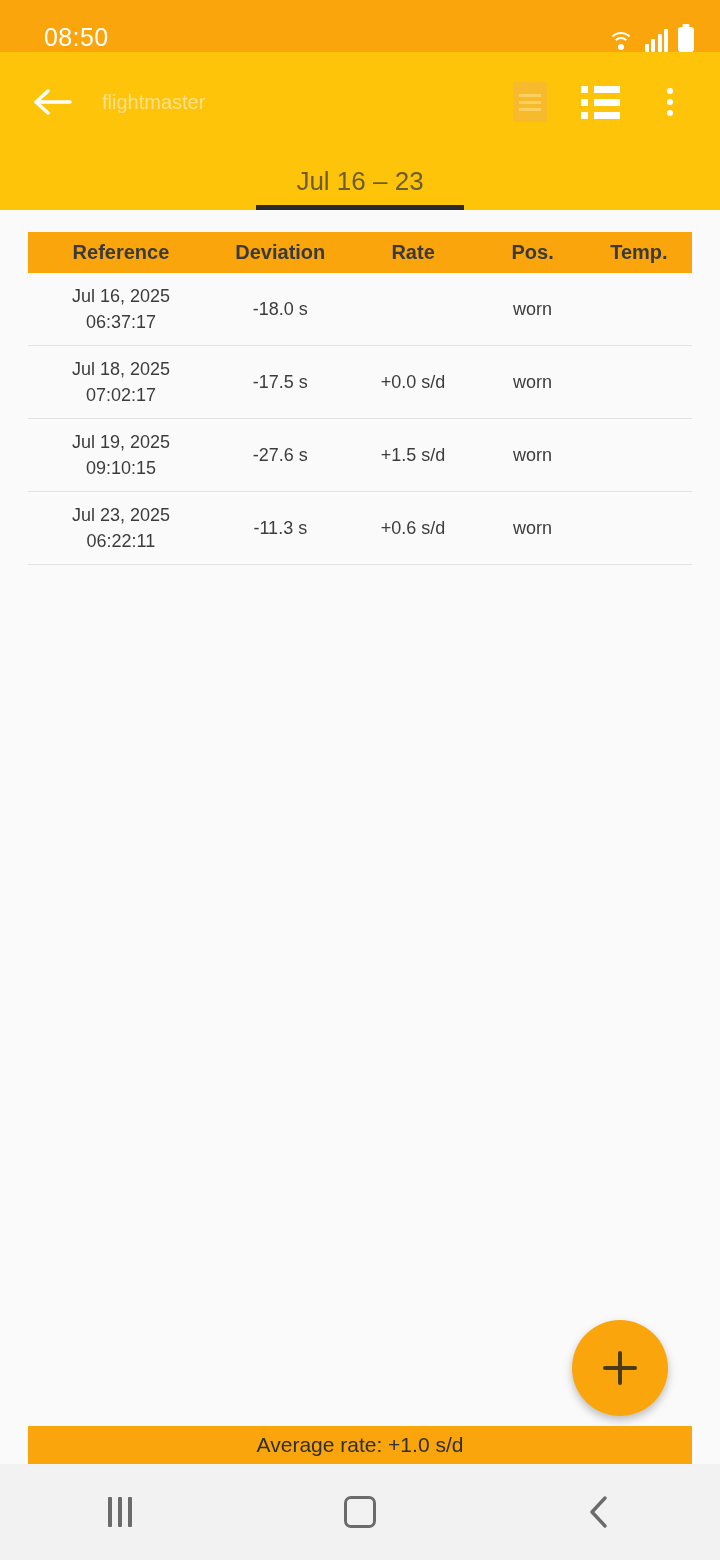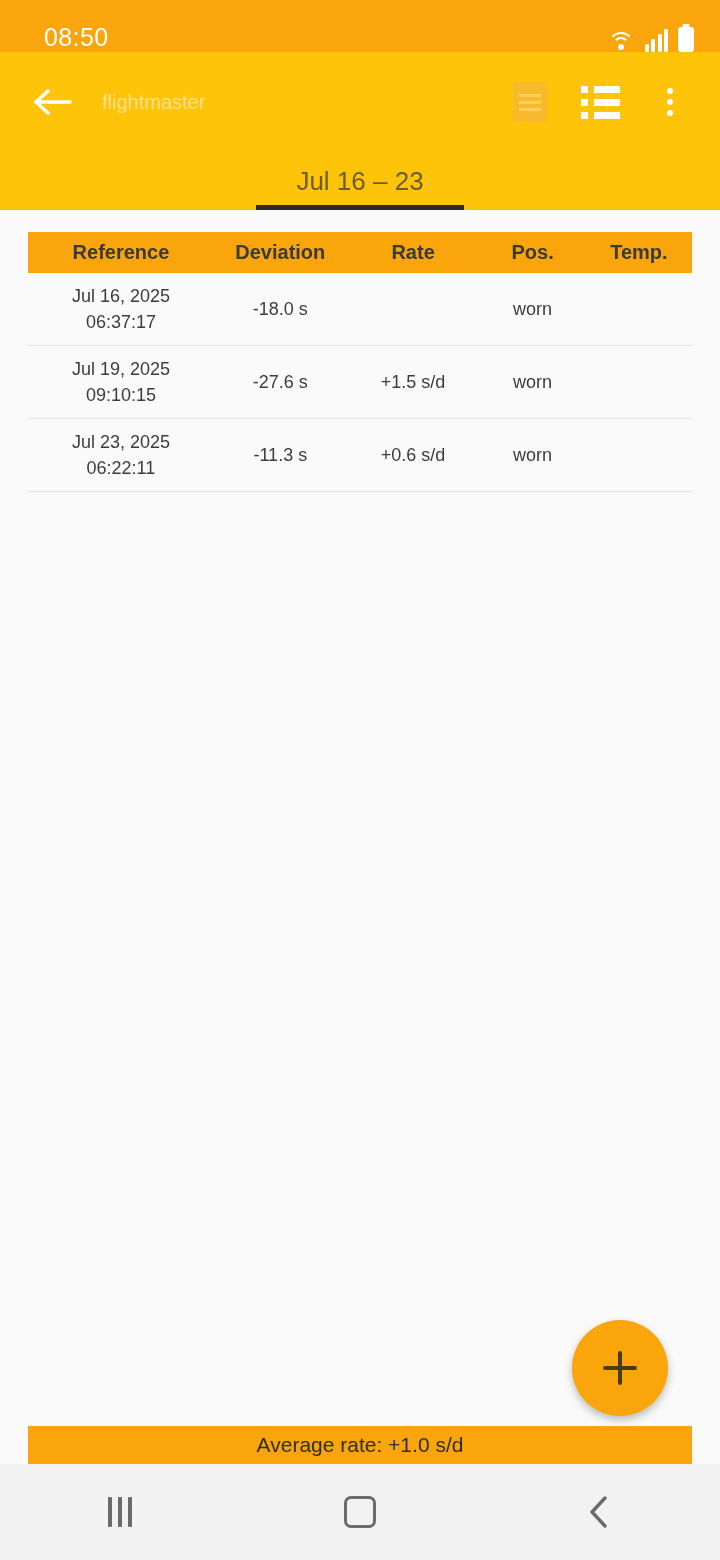--- a/index.html
+++ b/index.html
@@ -327,20 +327,30 @@
               <div>Jul 16, 2025</div>
               <div>06:37:17</div>
             </td>
             <td class="dev">-18.0 s</td>
             <td class="rate"></td>
             <td class="pos">worn</td>
             <td class="temp"></td>
           </tr>
           <tr>
             <td class="ref">
+              <div>Jul 18, 2025</div>
+              <div>07:02:17</div>
+            </td>
+            <td class="dev">-17.5 s</td>
+            <td class="rate">+0.0 s/d</td>
+            <td class="pos">worn</td>
+            <td class="temp"></td>
+          </tr>
+          <tr>
+            <td class="ref">
               <div>Jul 19, 2025</div>
               <div>09:10:15</div>
             </td>
             <td class="dev">-27.6 s</td>
             <td class="rate">+1.5 s/d</td>
             <td class="pos">worn</td>
             <td class="temp"></td>
           </tr>
           <tr>
             <td class="ref">

